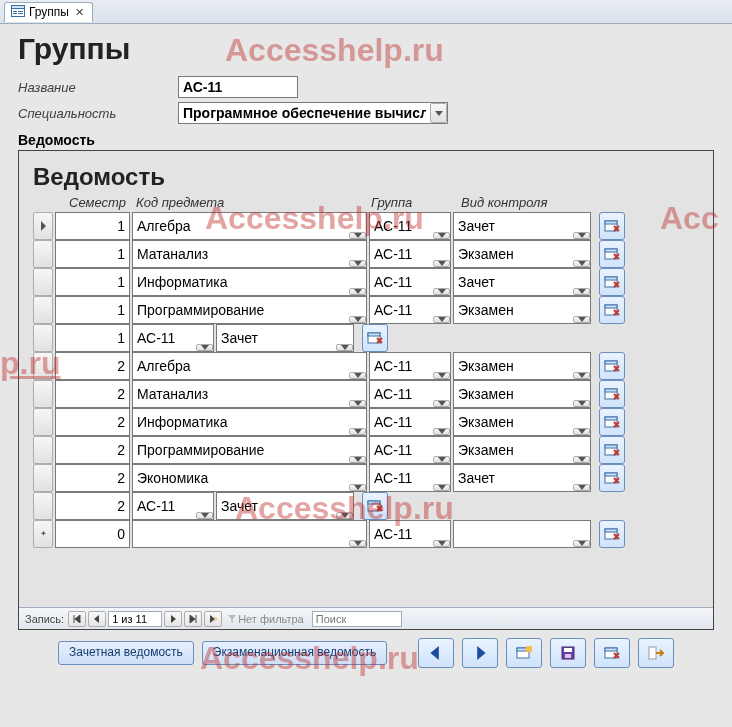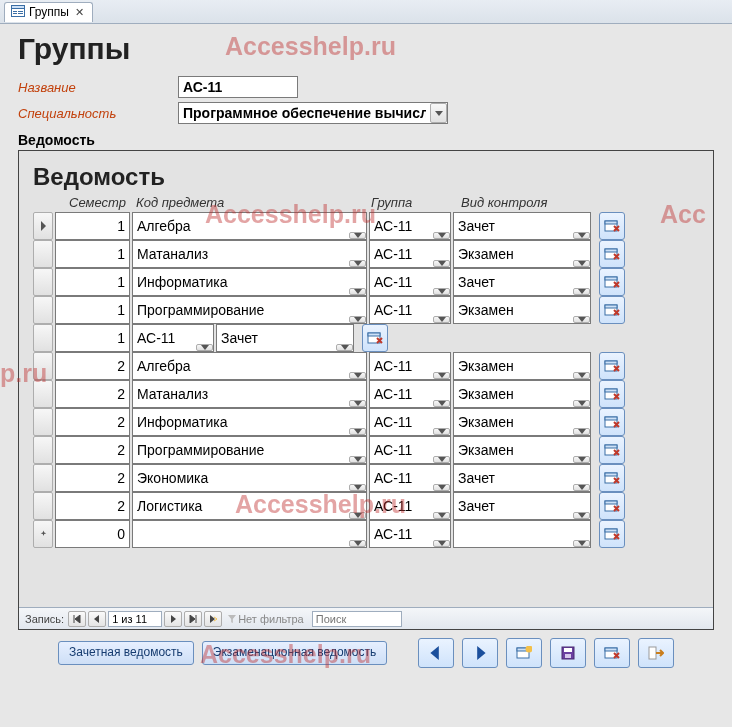--- a/index.html
+++ b/index.html
@@ -7,21 +7,21 @@
     font-family: "Segoe UI", Tahoma, Verdana, sans-serif;
     font-size: 13px;
     background: #f5f6f7;
     width: 732px;
     height: 727px;
     overflow: hidden;
     position: relative;
   }
   .watermark {
     position: absolute;
-    font-size: 25px;
+    font-size: 32px;
     font-weight: 700;
     color: #bd2d2d6e;
     pointer-events: none;
     z-index: 200;
   }
   .tabbar {
     display: flex;
     align-items: center;
     background: linear-gradient(#e8edf3, #dbe2ea);
     border-bottom: 1px solid #9fadbe;
@@ -54,21 +54,21 @@
     margin-bottom: 10px;
   }
   .field-row {
     display: flex;
     align-items: center;
     margin: 4px 0;
   }
   .field-label {
     width: 160px;
     font-style: italic;
-    color: #c2410c;
+    color: #404040;
   }
   .field-input {
     border: 1px solid #7a7a7a;
     background: #fff;
     padding: 2px 4px;
     font-family: inherit;
     font-size: 14px;
     font-weight: 600;
     height: 22px;
   }
@@ -257,21 +257,21 @@
     display: flex; align-items:center; justify-content:center;
   }
   .icon-btn svg { width: 16px; height: 14px; }
 </style>
 </head>
 <body>
 
 <div class="watermark" style="top:32px; left:225px;">Accesshelp.ru</div>
 <div class="watermark" style="top:200px; left:205px;">Accesshelp.ru</div>
 <div class="watermark" style="top:200px; left:660px;">Acc</div>
-<div class="watermark" style="top:359px; left:0;">p.ru</div>
+<div class="watermark" style="top:345px; left:0;text-decoration:underline;">p.ru</div>
 <div class="watermark" style="top:490px; left:235px;">Accesshelp.ru</div>
 <div class="watermark" style="top:640px; left:200px;">Accesshelp.ru</div>
 
 <div class="tabbar">
   <div class="tab">
     <span>
       <svg viewBox="0 0 14 12">
           <rect x="0.5" y="0.5" width="13" height="11" fill="#fff" stroke="#3a6ea5"></rect>
           <rect x="0.5" y="0.5" width="13" height="3" fill="#cde1f7" stroke="#3a6ea5"></rect>
           <rect x="2" y="6" width="4" height="1" fill="#3a6ea5"></rect>
@@ -682,28 +682,20 @@
                 <rect x="1" y="2" width="12" height="10" fill="#fff" stroke="#3a6ea5"></rect>
                 <rect x="1" y="2" width="12" height="3" fill="#cde1f7" stroke="#3a6ea5"></rect>
                 <path d="M10 7l5 5M15 7l-5 5" stroke="#c0392b" stroke-width="2"></path>
               </svg>
             </div>
           </div>
           <div class="grid-row">
             <div class="row-sel"></div>
             <div class="cell c-sem">
               <input value="2" style="">
-            </div>
-            <div class="cell c-combo c-subj">
-              <input value="Логистика" style="">
-              <div class="dd-btn">
-                <svg viewBox="0 0 8 5">
-                  <path d="M0 0 L4 5 L8 0 Z" fill="#555"></path>
-                </svg>
-              </div>
             </div>
             <div class="cell c-combo c-grp">
               <input value="АС-11" style="">
               <div class="dd-btn">
                 <svg viewBox="0 0 8 5">
                   <path d="M0 0 L4 5 L8 0 Z" fill="#555"></path>
                 </svg>
               </div>
             </div>
             <div class="cell c-combo c-ctrl">

